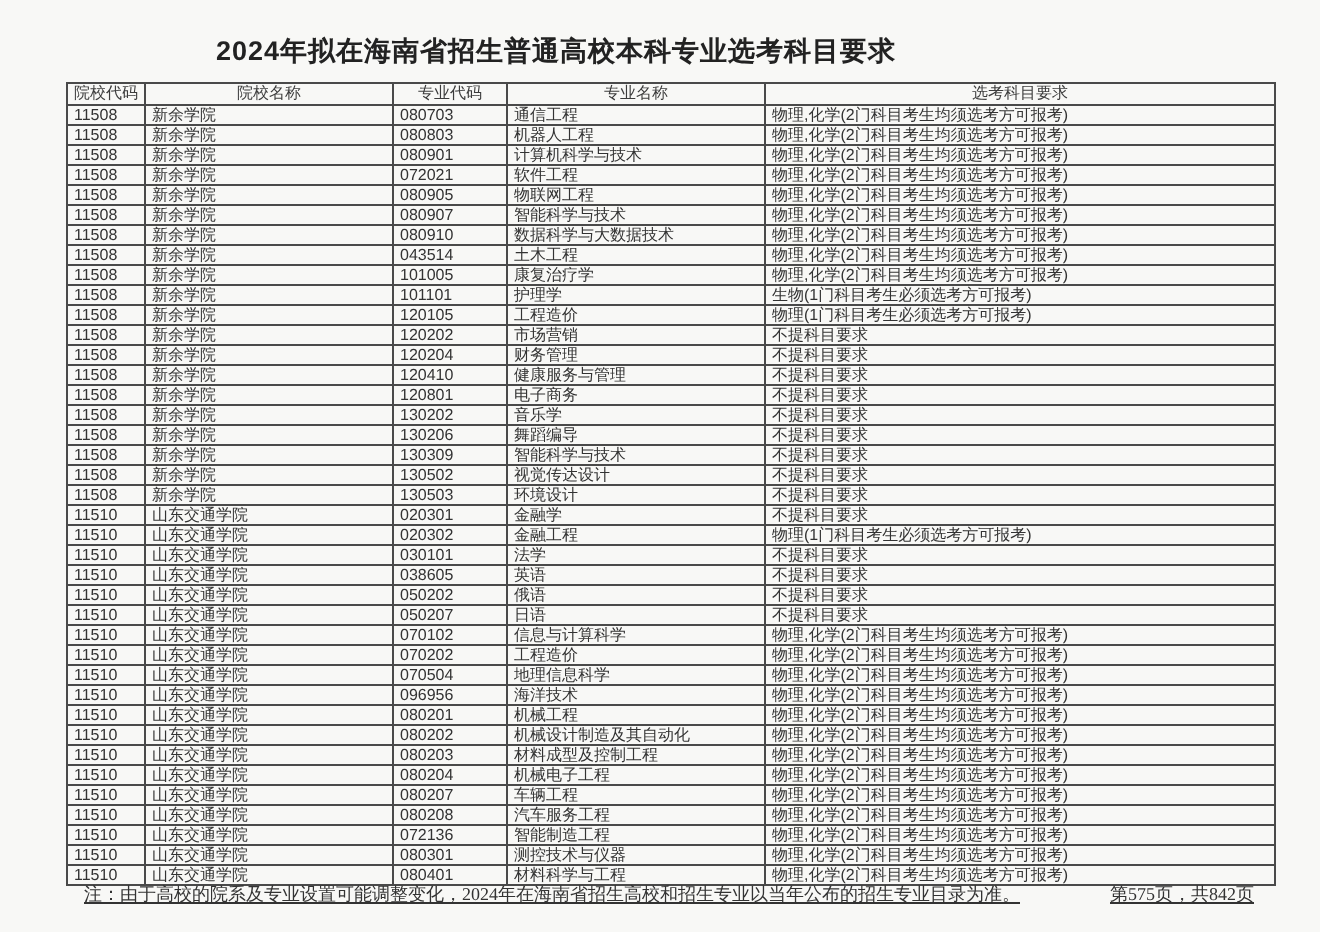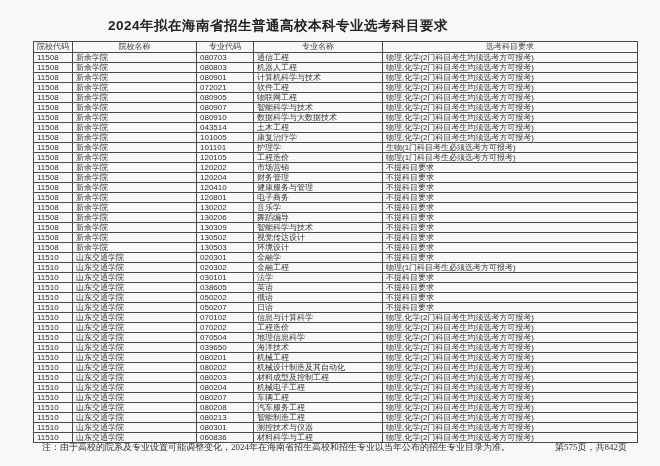--- a/index.html
+++ b/index.html
@@ -59,20 +59,21 @@
     position: absolute;
     top: 441px;
     left: 42px;
     width: 585px;
     display: flex;
     justify-content: space-between;
     align-items: baseline;
     font-size: 9px;
     font-family: "Liberation Serif", serif;
     color: #333;
+    text-decoration: underline;
   }
   .footnote { white-space: nowrap; }
   .page-info { white-space: nowrap; margin-left: 28px; }
 </style>
 </head>
 <body>
 
 <h1 class="page-title">2024年拟在海南省招生普通高校本科专业选考科目要求</h1>
 
 <table class="req-table">
@@ -292,21 +293,21 @@
       <tr>
         <td class="c0">11510</td>
         <td class="c1">山东交通学院</td>
         <td class="c2">070504</td>
         <td class="c3">地理信息科学</td>
         <td class="c4">物理,化学(2门科目考生均须选考方可报考)</td>
       </tr>
       <tr>
         <td class="c0">11510</td>
         <td class="c1">山东交通学院</td>
-        <td class="c2">039650</td>
+        <td class="c2">096956</td>
         <td class="c3">海洋技术</td>
         <td class="c4">物理,化学(2门科目考生均须选考方可报考)</td>
       </tr>
       <tr>
         <td class="c0">11510</td>
         <td class="c1">山东交通学院</td>
         <td class="c2">080201</td>
         <td class="c3">机械工程</td>
         <td class="c4">物理,化学(2门科目考生均须选考方可报考)</td>
       </tr>
@@ -341,35 +342,35 @@
       <tr>
         <td class="c0">11510</td>
         <td class="c1">山东交通学院</td>
         <td class="c2">080208</td>
         <td class="c3">汽车服务工程</td>
         <td class="c4">物理,化学(2门科目考生均须选考方可报考)</td>
       </tr>
       <tr>
         <td class="c0">11510</td>
         <td class="c1">山东交通学院</td>
-        <td class="c2">080213</td>
+        <td class="c2">072136</td>
         <td class="c3">智能制造工程</td>
         <td class="c4">物理,化学(2门科目考生均须选考方可报考)</td>
       </tr>
       <tr>
         <td class="c0">11510</td>
         <td class="c1">山东交通学院</td>
         <td class="c2">080301</td>
         <td class="c3">测控技术与仪器</td>
         <td class="c4">物理,化学(2门科目考生均须选考方可报考)</td>
       </tr>
       <tr>
         <td class="c0">11510</td>
         <td class="c1">山东交通学院</td>
-        <td class="c2">060836</td>
+        <td class="c2">080401</td>
         <td class="c3">材料科学与工程</td>
         <td class="c4">物理,化学(2门科目考生均须选考方可报考)</td>
       </tr>
     </tbody>
 </table>
 
 <div class="page-footer">
   <span class="footnote">注：由于高校的院系及专业设置可能调整变化，2024年在海南省招生高校和招生专业以当年公布的招生专业目录为准。</span>
   <span class="page-info">第575页，共842页</span>
 </div>

